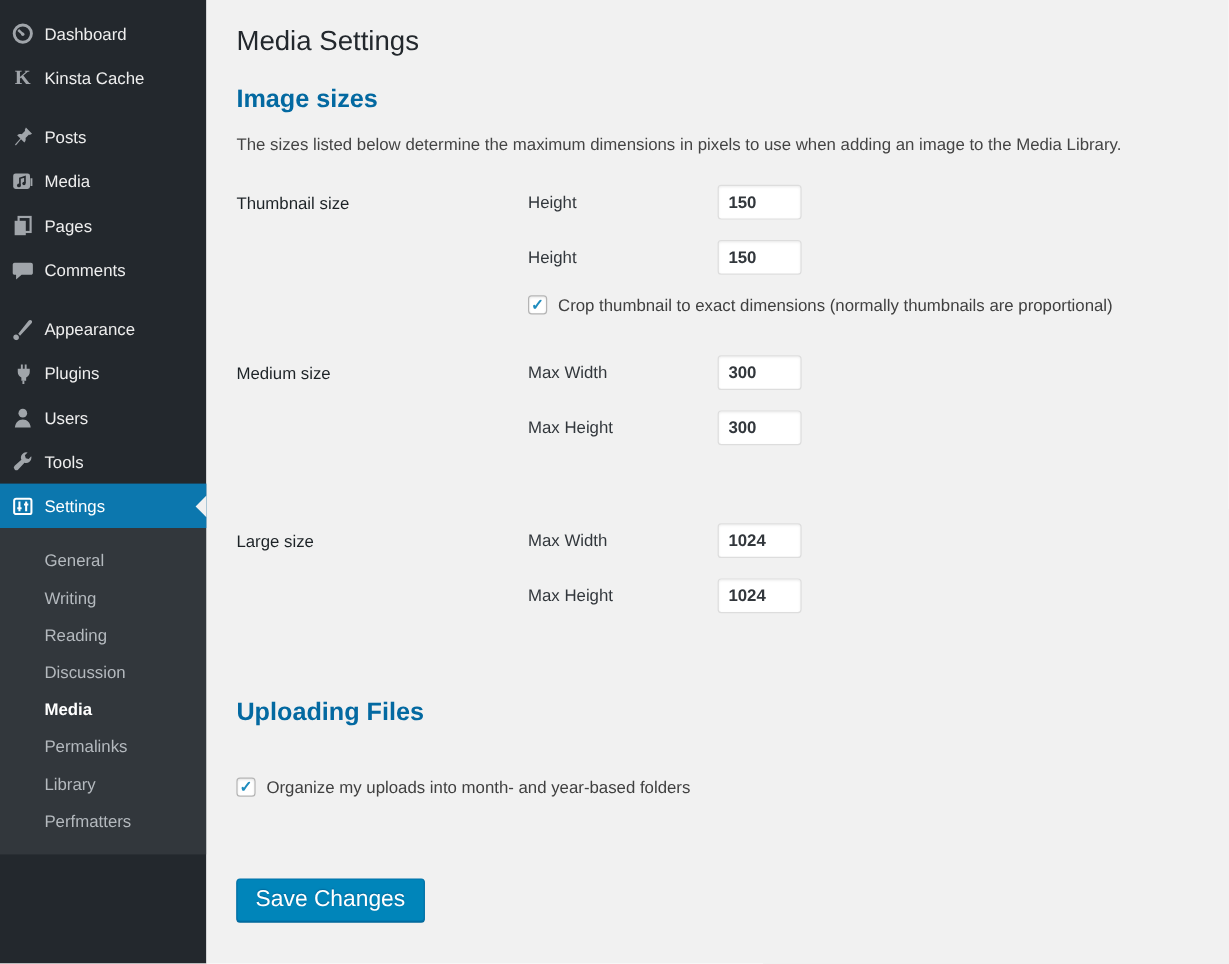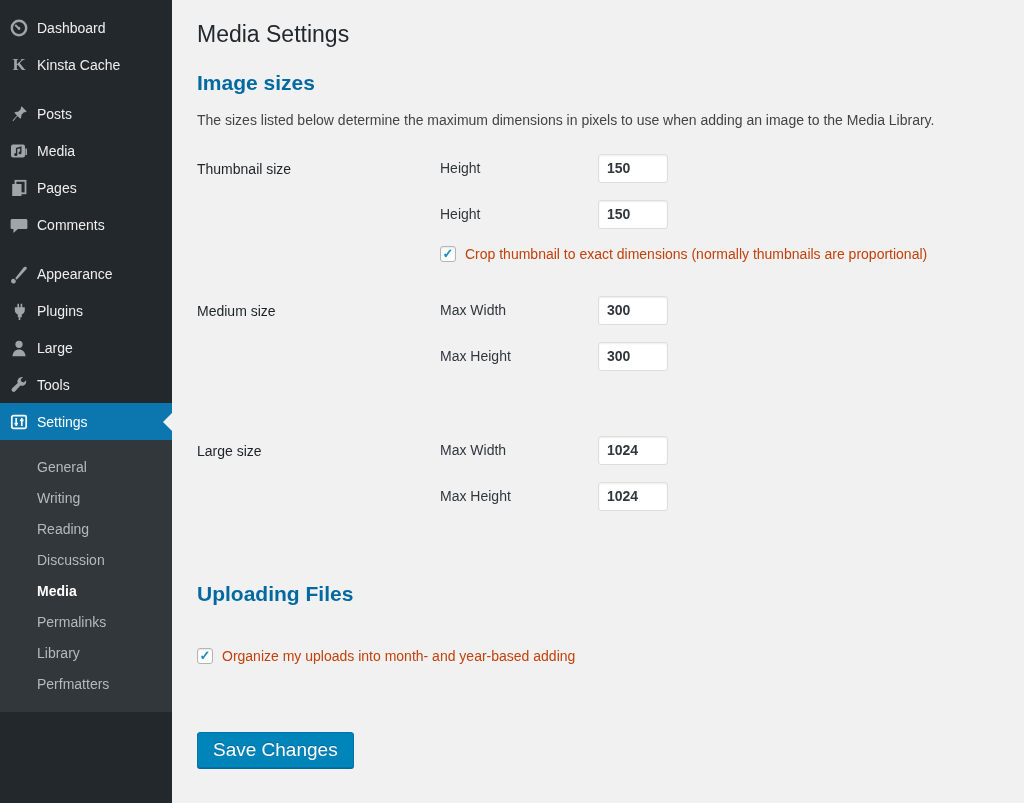--- a/index.html
+++ b/index.html
@@ -35,21 +35,21 @@
   .row-thumbnail { margin-top:26px; }
   .row-medium { margin-top:34px; }
   .row-large { margin-top:48px; }
   .row-label { width:243px; flex-shrink:0; font-size:14px; font-weight:400; color:#1d2327; padding-top:7px; }
   .field-line { display:flex; align-items:center; margin-bottom:17px; }
   .field-line label { width:158px; font-size:14px; color:#32373c; }
   input.small { width:70px; height:29px; padding:3px 8px; border:1px solid #ddd; border-radius:3px;
     font-size:14px; color:#32373c; background:#fff; box-shadow:inset 0 1px 2px rgba(0,0,0,.07);
     font-family:"Liberation Sans", sans-serif;font-weight:bold; }
 
-  .checkbox-line { display:flex; align-items:center; gap:9px; font-size:14px; color:#c2410c; }
+  .checkbox-line { display:flex; align-items:center; gap:9px; font-size:14px; color:#404040; }
   .cb-thumb { margin-top:4px; }
   .checkbox { width:16px; height:16px; flex-shrink:0; border:1px solid #b4b4b4; border-radius:3px; background:#fff;
     display:inline-flex; align-items:center; justify-content:center; box-shadow:inset 0 1px 2px rgba(0,0,0,.1); cursor:pointer; }
   .checkbox[data-checked="true"]::after { content:"✓"; color:#1e8cbe; font-size:13px; font-weight:700; line-height:1; }
 
   .h2-uploading { margin-top:54px; }
   .cb-organize { margin-top:42px; }
 
   .button-primary { margin-top:68px; display:inline-block; background:#0085ba; border:1px solid #0073aa;
     border-radius:3px; color:#fff; font-size:19px; padding:6px 15px; cursor:pointer;
@@ -145,21 +145,21 @@
       <span class="ml">Plugins</span>
     </div>
 
     <div class="menu-item">
       <span class="mi">
         <svg viewBox="0 0 20 20">
             <circle cx="10" cy="6.3" r="3.6" fill="currentColor"></circle>
             <path fill="currentColor" d="M3.4 18.2c.4-4.1 3-6.7 6.6-6.7s6.2 2.6 6.6 6.7z"></path>
           </svg>
       </span>
-      <span class="ml">Large</span>
+      <span class="ml">Users</span>
     </div>
 
     <div class="menu-item">
       <span class="mi">
         <svg viewBox="0 0 20 20">
             <path fill="currentColor" d="M17.2 6.4a4.4 4.4 0 0 1-5.8 4.2l-5.2 5.6a2.1 2.1 0 1 1-3-3l5.6-5.1A4.4 4.4 0 0 1 14 2.1l-2.3 2.3.8 2.4 2.4.8L17 5.2c.1.4.2.8.2 1.2z"></path>
           </svg>
       </span>
       <span class="ml">Tools</span>
     </div>
@@ -241,19 +241,19 @@
           <label>Max Height</label>
           <input class="small" type="text" value="1024" style="">
         </div>
       </div>
     </div>
 
     <h2 class="h2-uploading">Uploading Files</h2>
 
     <div class="checkbox-line cb-organize">
       <span class="checkbox" data-checked="true"></span>
-      <span>Organize my uploads into month- and year-based adding</span>
+      <span>Organize my uploads into month- and year-based folders</span>
     </div>
 
     <button class="button-primary">Save Changes</button>
 
   </div>
 </div>
 
 </body></html>

